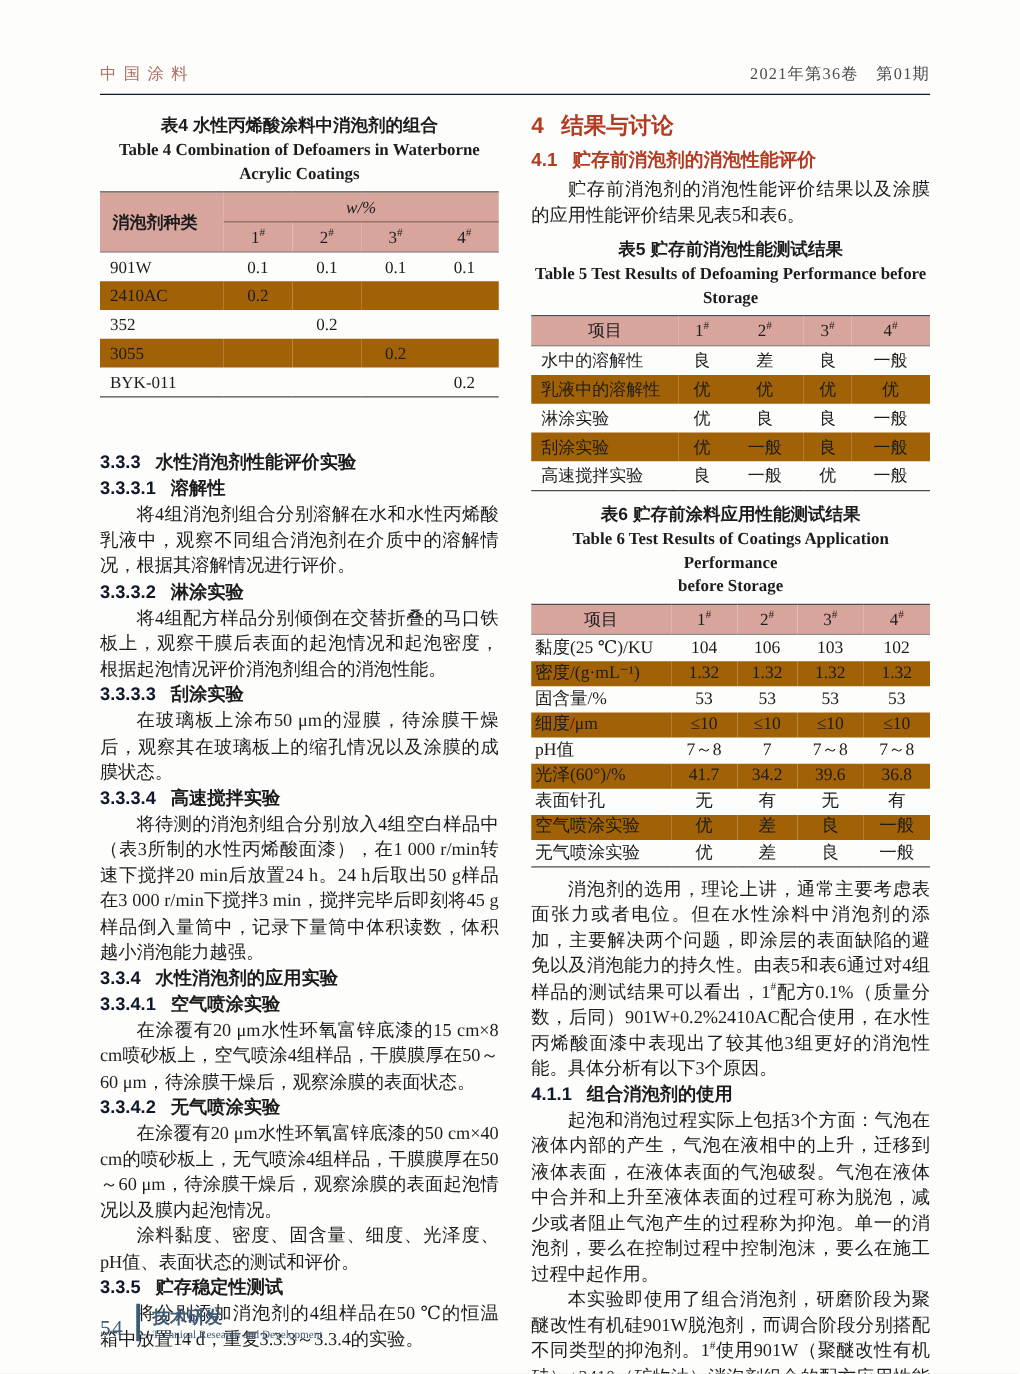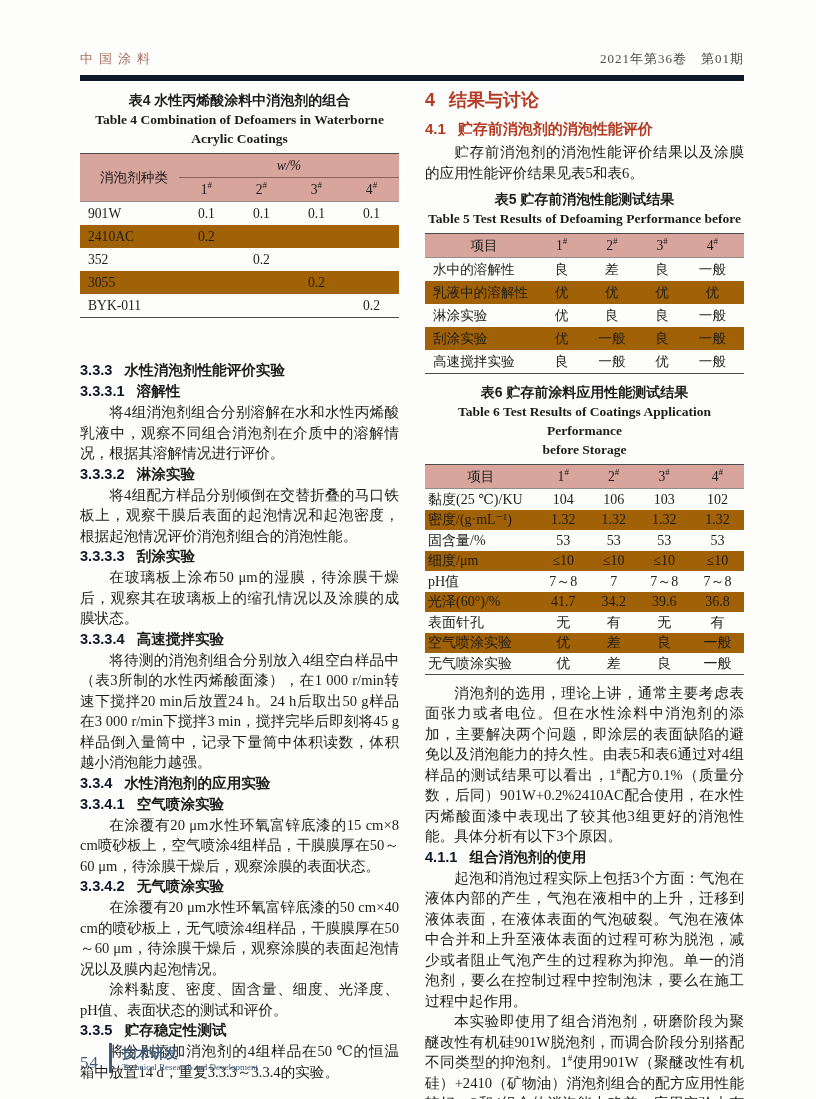--- a/index.html
+++ b/index.html
@@ -1,39 +1,39 @@
 <!DOCTYPE html>
 <html><head>
 <meta charset="utf-8">
 <style>
   html,body{margin:0;padding:0;background:#e8e8e8;}
   .page{position:relative;width:816px;height:1099px;margin:0 auto;background:#fdfdfc;
         overflow:hidden;font-family:"Liberation Serif","DejaVu Serif",serif;color:#1c1c1c;}
   
   .pg-header{position:absolute;top:50px;left:80px;right:72px;display:flex;
              justify-content:space-between;align-items:flex-end;padding-bottom:7px;
-             border-bottom:6px solid #0f172a;font-size:13px;}
+             border-bottom:1px solid #0f172a;font-size:13px;}
   .journal-name{color:#ab6f63;letter-spacing:6px;}
   .issue-info{color:#4c4c4c;letter-spacing:1px;}
   
   .columns{position:absolute;top:88px;left:80px;right:72px;display:flex;gap:26px;}
   .col{flex:1;min-width:0;}
   
   .cap-cn{text-align:center;font-family:"Liberation Sans","DejaVu Sans",sans-serif;
           font-weight:700;font-size:14px;line-height:20px;margin:2px 0 0;}
   .cap-en{text-align:center;font-weight:700;font-size:13.5px;line-height:19px;margin:0;}
   
   table{width:100%;border-collapse:collapse;font-size:13.6px;margin:5px 0 8px;
         border-top:1.6px solid #4c4c4c;border-bottom:1.6px solid #4c4c4c;}
   thead th{background:#d8a59d;font-weight:400;padding:2px 3px;line-height:19px;text-align:center;}
   thead{border-bottom:1px solid #8d8d8d;}
   tbody td{padding:2.5px 3px;text-align:center;line-height:18px;}
   tbody td.rowlabel{text-align:left;padding-left:8px;}
   tr.shade{background:#a16207;}
-  th.t4label{text-align:left;padding-left:20px;width:31%;}
+  th.t4label{text-align:left;padding-left:10px;width:31%;font-weight:bold;}
   th.t4group{border-bottom:1px solid #8b6159;font-style:italic;}
   .t5 td.rowlabel,.t5 th.col0{width:37%;}
   .t6 td.rowlabel,.t6 th.col0{width:35%;}
   .t6 tbody td{padding:1.5px 3px;line-height:17.5px;font-size:14px;}
   th.col0{text-align:center;}
   sup{font-size:9px;line-height:0;vertical-align:super;}
   
   .para{font-size:14.6px;line-height:20.5px;text-align:justify;text-indent:2em;margin:0;}
   .h3{font-size:14.6px;line-height:21px;margin:0;font-family:"Liberation Sans","DejaVu Sans",sans-serif;font-weight:700;color:#1c1c1c;}
   .h3 .num{color:#0f172a;margin-right:12px;font-weight:700;}
@@ -138,20 +138,21 @@
       <p class="para">将分别添加消泡剂的4组样品在50 ℃的恒温箱中放置14 d，重复3.3.3～3.3.4的实验。</p>
     </div>
 
     <div class="col">
       <p class="h1"><span class="num">4</span><span>结果与讨论</span></p>
       <p class="h2"><span class="num">4.1</span><span>贮存前消泡剂的消泡性能评价</span></p>
       <p class="para">贮存前消泡剂的消泡性能评价结果以及涂膜的应用性能评价结果见表5和表6。</p>
 
       <p class="cap-cn gap-sm">表5  贮存前消泡性能测试结果</p>
       <p class="cap-en">Table 5   Test Results of Defoaming Performance before</p>
+      <p class="cap-en">Storage</p>
       <table class="t5">
         <thead>
           <tr>
             <th class="col0">项目</th>
             <th>1<sup>#</sup></th>
             <th>2<sup>#</sup></th>
             <th>3<sup>#</sup></th>
             <th>4<sup>#</sup></th>
           </tr>
         </thead>

